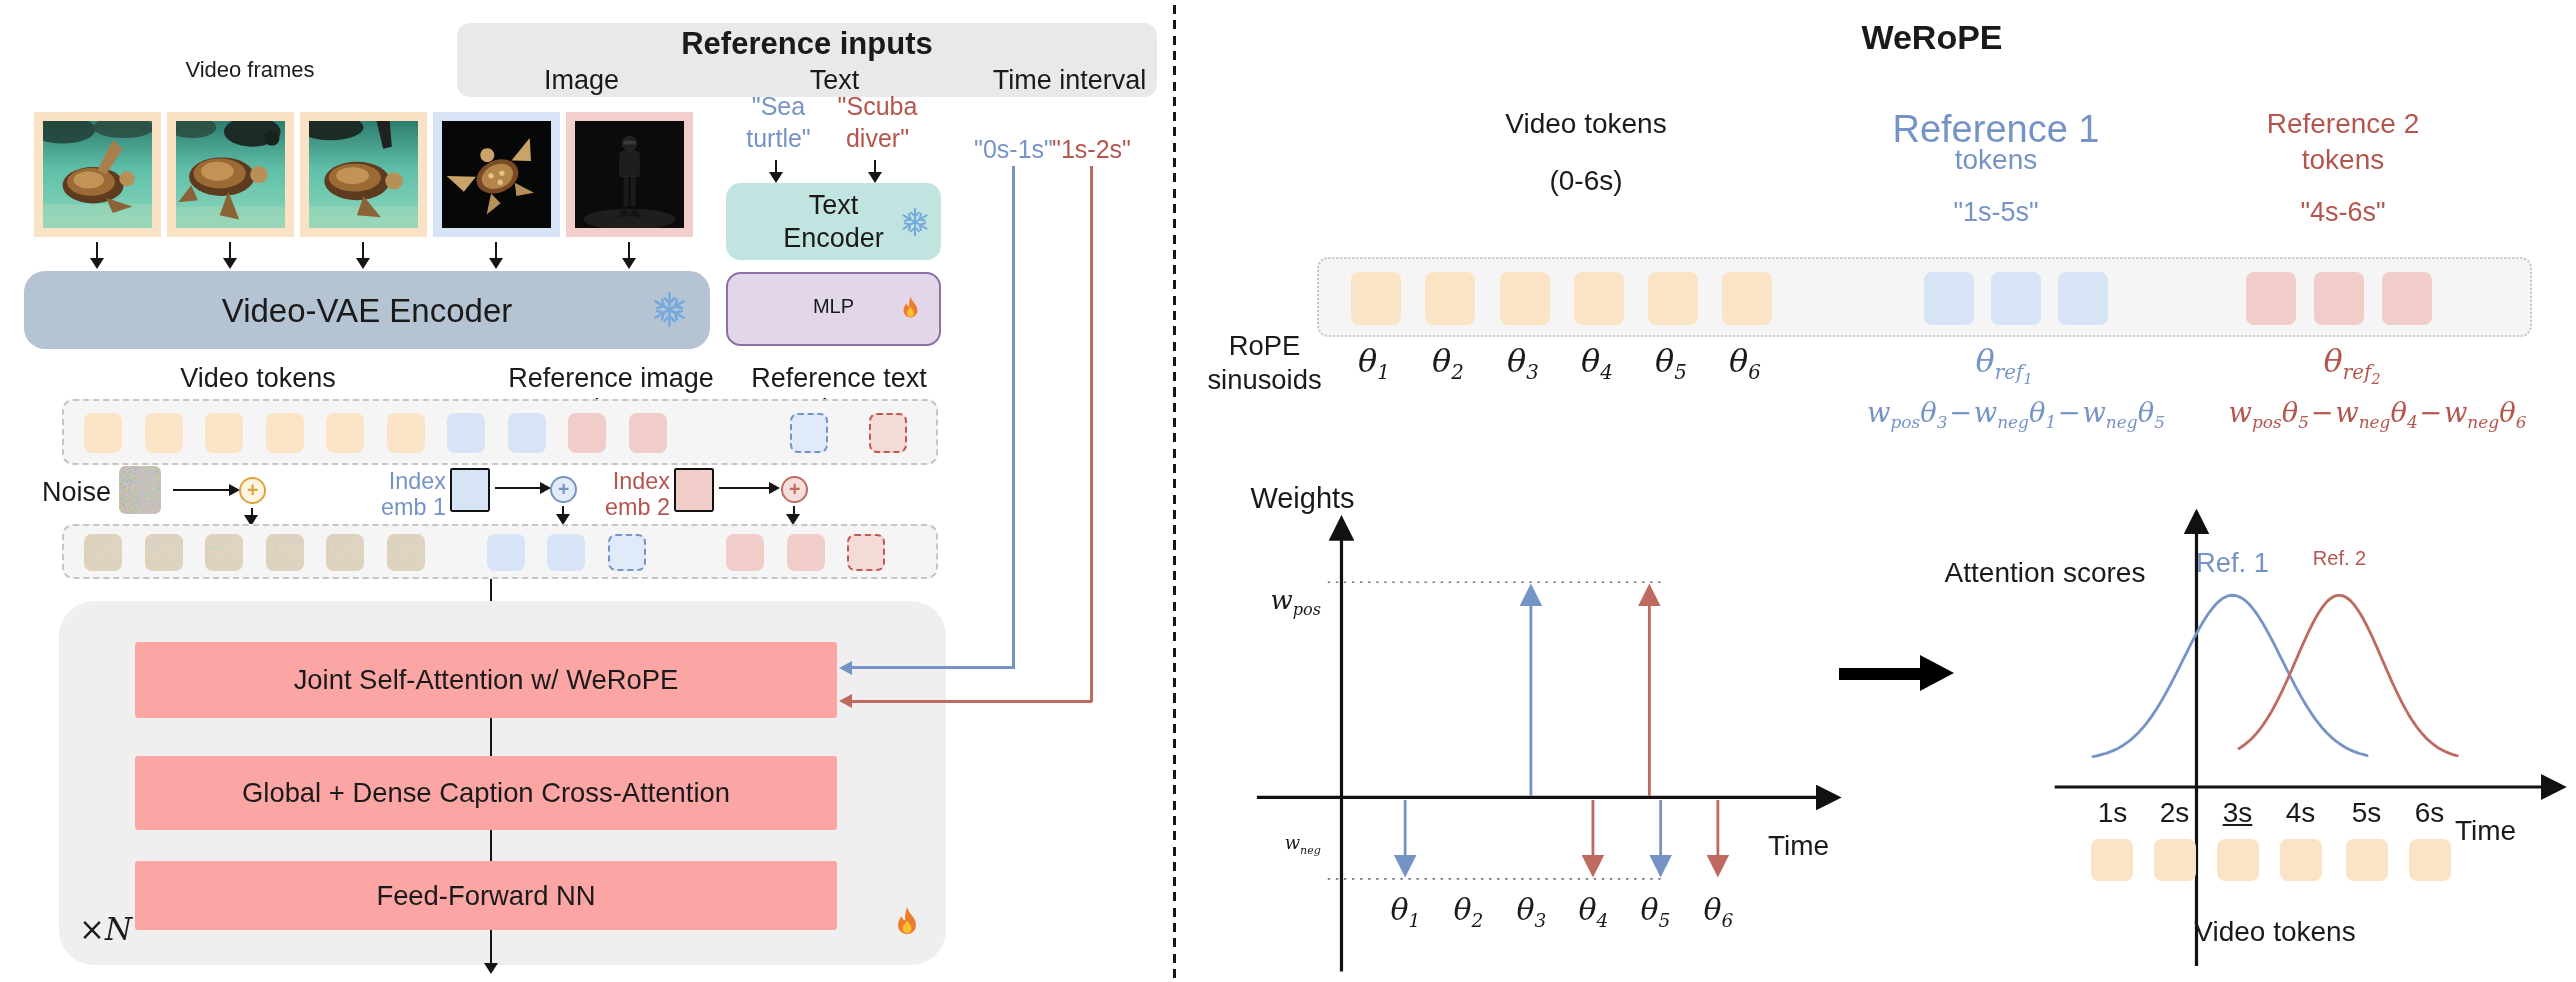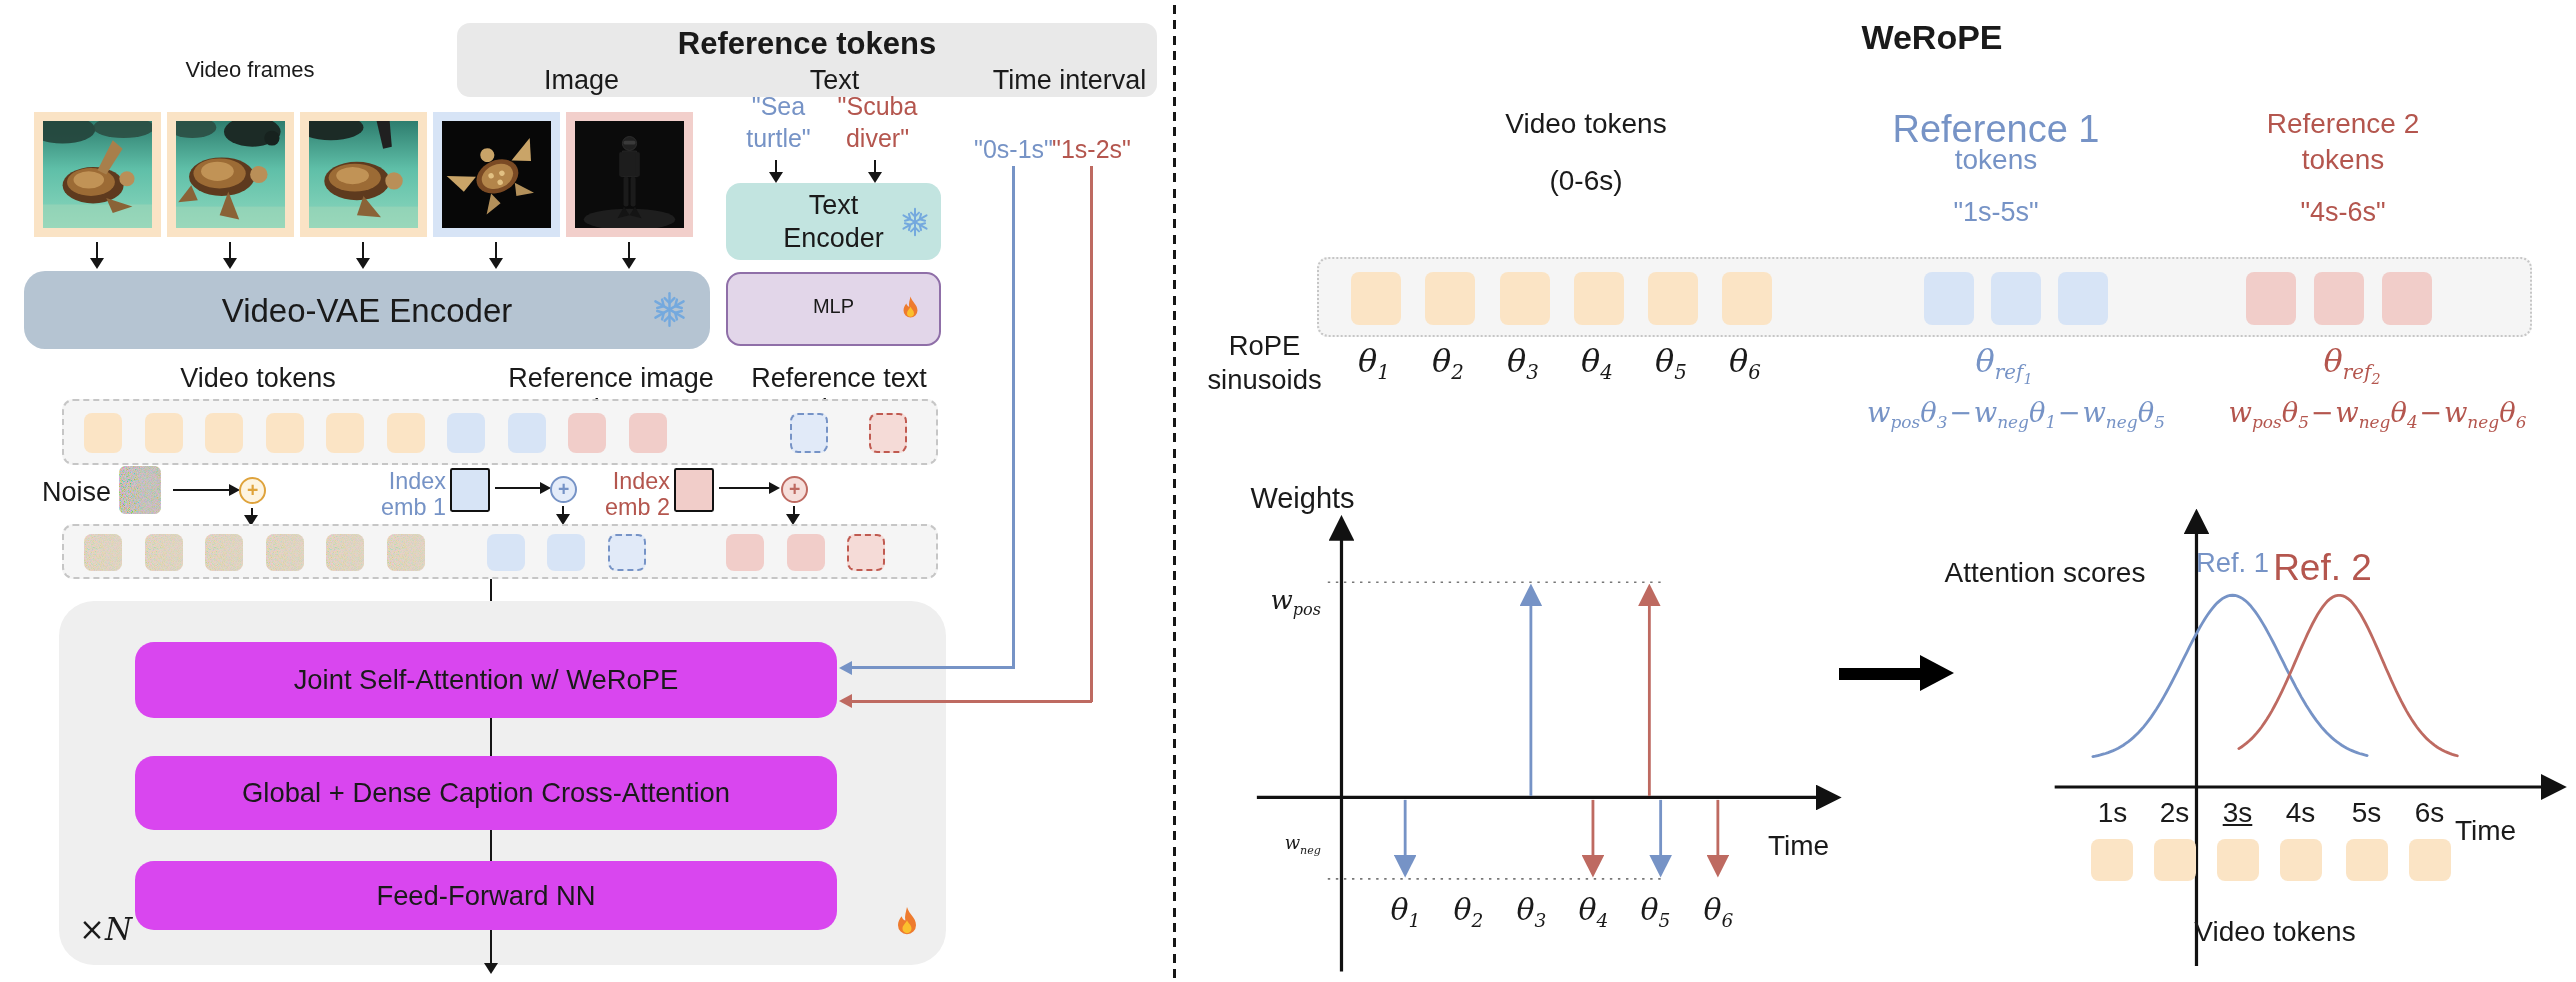--- a/index.html
+++ b/index.html
@@ -33,21 +33,21 @@
   .tri-l{position:absolute;width:0;height:0;border-top:7.3px solid transparent;border-bottom:7.3px solid transparent;border-right:13px solid #151515}
   .tri-l.blue{border-right-color:#7693C6}
   .tri-l.red{border-right-color:#BE6A61}
   .plus{position:absolute;width:27.4px;height:27.4px;border-radius:50%;display:flex;align-items:center;justify-content:center;
         font-size:19.4px;font-weight:bold;border:2px solid}
   .frame{position:absolute;top:112px;width:127px;height:125px}
   .frame svg{width:100%;height:100%;display:block}
   .fb-o{border:9px solid #FAE3C5}
   .fb-b{border:9px solid #D7E4F6}
   .fb-r{border:9px solid #F2CFCB}
-  .bar{position:absolute;left:135px;width:702px;background:#d946ef;border-radius:19px;
+  .bar{position:absolute;left:135px;width:702px;background:#fca5a5;border-radius:3px;
        display:flex;align-items:center;justify-content:center;font-size:27.4px}
   .formula{position:absolute;font-family:"DejaVu Serif","Liberation Serif",serif;font-style:italic;font-size:27.4px;text-align:center}
   .formula .op{font-style:normal;padding:0 1.6px}
   .theta{position:absolute;transform:translateX(-50%);font-family:"DejaVu Serif","Liberation Serif",serif;font-style:italic;font-size:32px}
   .tick-lb{position:absolute;width:65px;text-align:center;font-size:28px}
   .divider{position:absolute;left:1173px;top:4.8px;width:2.8px;height:973px;
            background:repeating-linear-gradient(#161616 0 9px,transparent 9px 15.3px)}
   .plot-lb{position:absolute;font-size:28px}
 </style>
 </head>
@@ -65,21 +65,21 @@
         <stop offset="1" stop-color="#8ED8BE"></stop>
     </linearGradient>
   </defs>
 </svg>
 
 <div class="canvas">
 
   <div class="abs c" style="left:129px;top:57px;width:242px;font-size:22px">Video frames</div>
 
   <div class="abs" style="left:457px;top:22.6px;width:700px;height:74px;background:#E9E9E9;border-radius:13px">
-    <div class="abs c bold" style="left:0;top:3.2px;width:100%;font-size:31px">Reference tokens</div>
+    <div class="abs c bold" style="left:0;top:3.2px;width:100%;font-size:31px">Reference inputs</div>
     <div class="abs c" style="left:44px;top:42px;width:161px;font-size:27px">Image</div>
     <div class="abs c" style="left:297px;top:42px;width:161px;font-size:27px">Text</div>
     <div class="abs c" style="left:524px;top:42px;width:177px;font-size:27px">Time interval</div>
   </div>
 
   <div class="frame fb-o" style="left:34px">
     <svg viewBox="0 0 100 100" preserveAspectRatio="none">
       <rect width="100" height="100" fill="url(#gsea)"></rect>
       <ellipse cx="18" cy="8" rx="30" ry="13" fill="#23423A" opacity="0.9"></ellipse>
       <ellipse cx="74" cy="6" rx="28" ry="10" fill="#2A4A40" opacity="0.85"></ellipse>
@@ -451,21 +451,21 @@
           </marker>
         </defs>
         <line x1="328" y1="608" x2="328" y2="50" stroke="#111111" stroke-width="4" marker-end="url(#mak)"></line>
         <line x1="152" y1="386" x2="778" y2="386" stroke="#111111" stroke-width="4" marker-end="url(#mak)"></line>
         <polyline points="199.4,348.2 202.5,347.6 205.7,346.9 208.8,346.2 212.0,345.3 215.1,344.4 218.3,343.3 221.4,342.1 224.6,340.8 227.7,339.4 230.9,337.8 234.0,336.0 237.2,334.1 240.3,331.9 243.5,329.6 246.6,327.1 249.8,324.4 252.9,321.4 256.1,318.3 259.2,314.9 262.4,311.3 265.6,307.4 268.7,303.3 271.9,298.9 275.0,294.3 278.2,289.5 281.3,284.5 284.5,279.2 287.6,273.8 290.8,268.1 293.9,262.3 297.1,256.3 300.2,250.2 303.4,244.0 306.5,237.8 309.7,231.4 312.8,225.1 316.0,218.8 319.1,212.5 322.3,206.3 325.4,200.2 328.6,194.3 331.7,188.6 334.9,183.2 338.0,178.0 341.2,173.1 344.4,168.6 347.5,164.5 350.7,160.7 353.8,157.4 357.0,154.6 360.1,152.2 363.3,150.4 366.4,149.1 369.6,148.3 372.7,148.0 375.9,148.3 379.0,149.1 382.2,150.4 385.3,152.2 388.5,154.6 391.6,157.4 394.8,160.7 397.9,164.5 401.1,168.6 404.2,173.1 407.4,178.0 410.5,183.2 413.7,188.6 416.8,194.3 420.0,200.2 423.2,206.3 426.3,212.5 429.5,218.8 432.6,225.1 435.8,231.4 438.9,237.8 442.1,244.0 445.2,250.2 448.4,256.3 451.5,262.3 454.7,268.1 457.8,273.8 461.0,279.2 464.1,284.5 467.3,289.5 470.4,294.3 473.6,298.9 476.7,303.3 479.9,307.4 483.0,311.3 486.2,314.9 489.3,318.3 492.5,321.4 495.6,324.4 498.8,327.1 502.0,329.6 505.1,331.9 508.3,334.1 511.4,336.0 514.6,337.8 517.7,339.4 520.9,340.8 524.0,342.1 527.2,343.3 530.3,344.4 533.5,345.3 536.6,346.2 539.8,346.9" fill="none" stroke="#7693C6" stroke-width="3.5" stroke-linecap="round"></polyline>
         <polyline points="380.6,338.3 383.8,336.3 386.9,334.1 390.1,331.6 393.2,328.9 396.4,326.0 399.5,322.7 402.7,319.2 405.8,315.3 409.0,311.2 412.1,306.7 415.3,302.0 418.4,296.9 421.6,291.5 424.7,285.8 427.9,279.8 431.0,273.5 434.2,267.0 437.3,260.3 440.5,253.4 443.6,246.3 446.8,239.2 449.9,231.9 453.1,224.6 456.2,217.4 459.4,210.2 462.6,203.2 465.7,196.3 468.9,189.7 472.0,183.4 475.2,177.5 478.3,172.0 481.5,166.9 484.6,162.4 487.8,158.4 490.9,155.0 494.1,152.3 497.2,150.2 500.4,148.8 503.5,148.1 506.7,148.1 509.8,148.8 513.0,150.2 516.1,152.3 519.3,155.0 522.4,158.4 525.6,162.4 528.7,166.9 531.9,172.0 535.0,177.5 538.2,183.4 541.4,189.7 544.5,196.3 547.7,203.2 550.8,210.2 554.0,217.4 557.1,224.6 560.3,231.9 563.4,239.2 566.6,246.3 569.7,253.4 572.9,260.3 576.0,267.0 579.2,273.5 582.3,279.8 585.5,285.8 588.6,291.5 591.8,296.9 594.9,302.0 598.1,306.7 601.2,311.2 604.4,315.3 607.5,319.2 610.7,322.7 613.8,326.0 617.0,328.9 620.2,331.6 623.3,334.1 626.5,336.3 629.6,338.3 632.8,340.1 635.9,341.6 639.1,343.0 642.2,344.3 645.4,345.4 648.5,346.3 651.7,347.2" fill="none" stroke="#BE6A61" stroke-width="3.5" stroke-linecap="round"></polyline>
       </svg>
     <div class="abs plot-lb" style="left:523px;top:339px;width:113px">Time</div>
     <div class="abs c" style="left:234px;top:440px;width:218px;font-size:28px">Video tokens</div>
   <div class="abs c blue-t" style="left: 244px; top: 71px; width: 113px; font-size: 27.4px;">Ref. 1</div>
-      <div class="abs c red-t" style="left: 334px; top: 71px; width: 113px; font-size: 37px;">Ref. 2</div>
+      <div class="abs c red-t" style="left: 351px; top: 71px; width: 113px; font-size: 20px;">Ref. 2</div>
       <div class="tick-lb" style="left: 148px; top: 321px;">1s</div>
       <div class="token tk-orange" style="left: 159px; top: 363px; width: 42px; height: 42px;"></div>
       <div class="tick-lb" style="left: 210px; top: 321px;">2s</div>
       <div class="token tk-orange" style="left: 222px; top: 363px; width: 42px; height: 42px;"></div>
       <div class="tick-lb" style="left: 273px; top: 321px; text-decoration: underline;">3s</div>
       <div class="token tk-orange" style="left: 285px; top: 363px; width: 42px; height: 42px;"></div>
       <div class="tick-lb" style="left: 336px; top: 321px;">4s</div>
       <div class="token tk-orange" style="left: 348px; top: 363px; width: 42px; height: 42px;"></div>
       <div class="tick-lb" style="left: 402px; top: 321px;">5s</div>
       <div class="token tk-orange" style="left: 414px; top: 363px; width: 42px; height: 42px;"></div>

